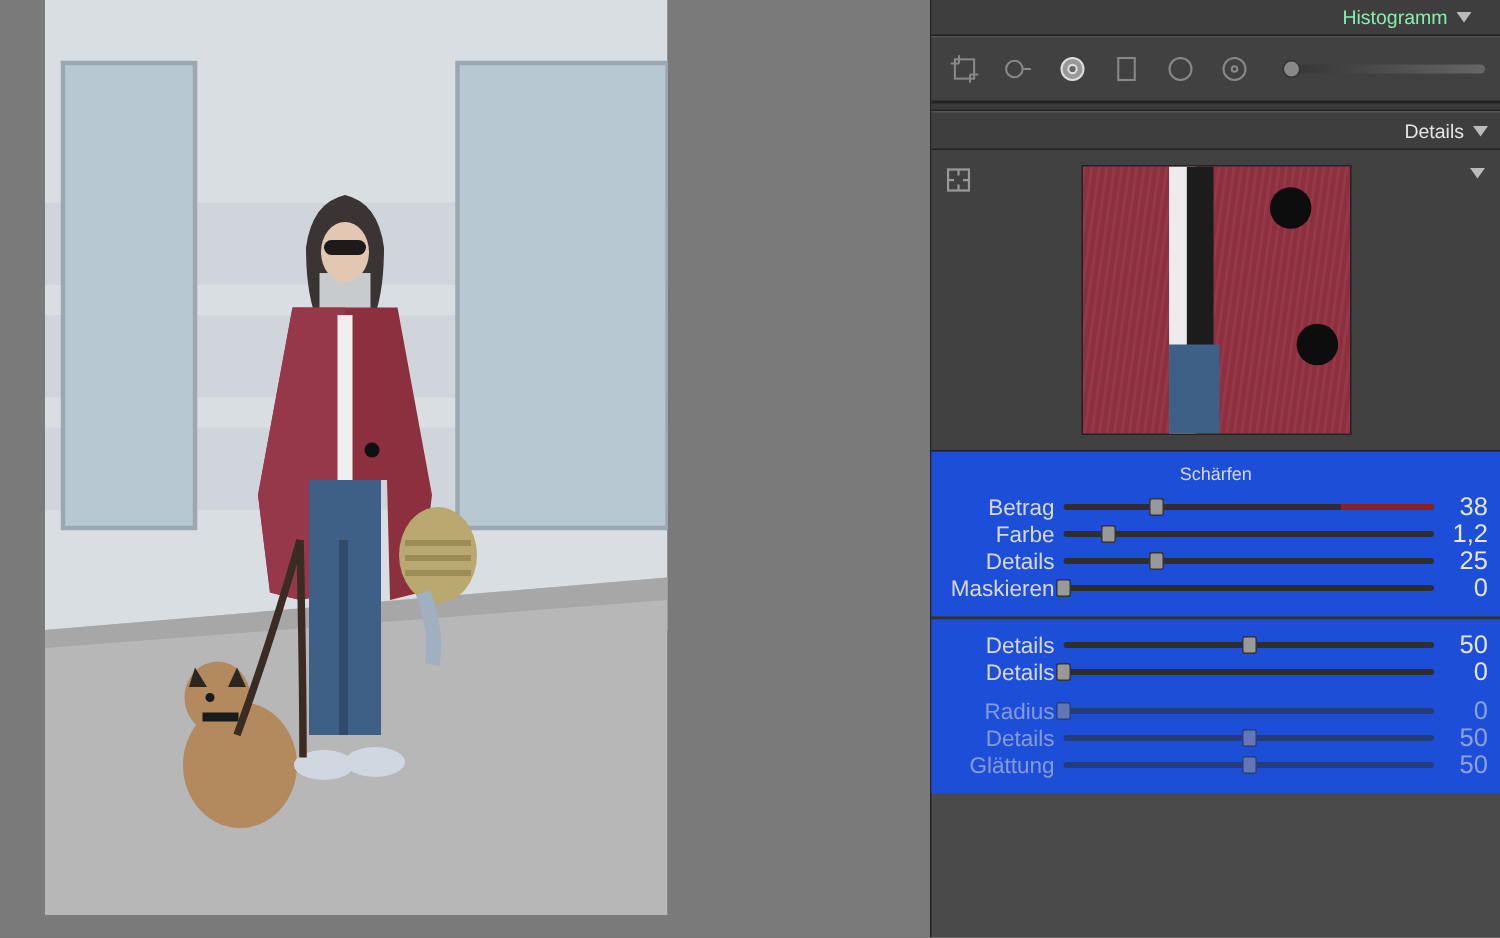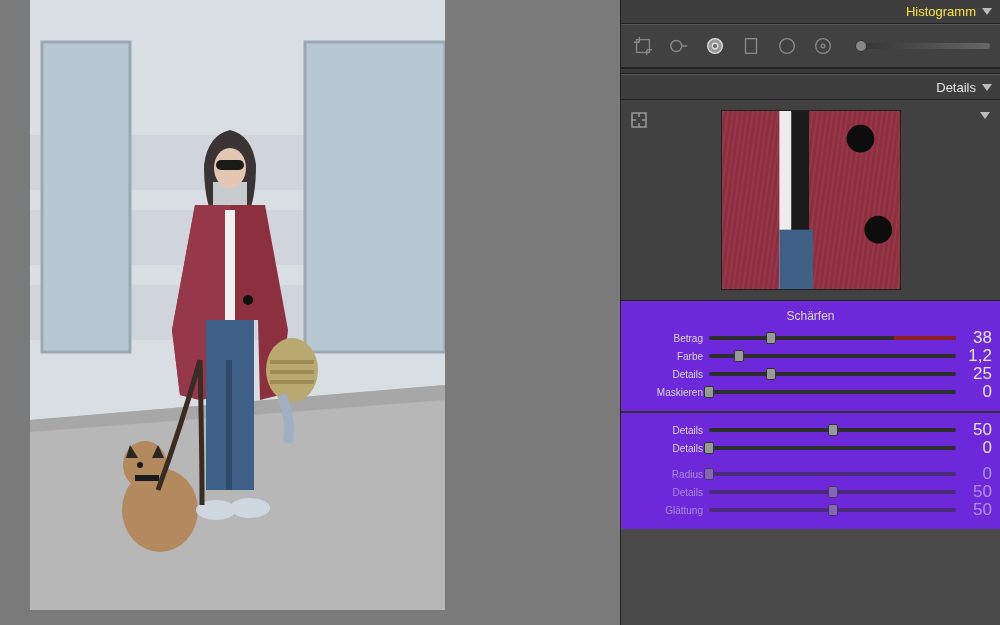--- a/index.html
+++ b/index.html
@@ -29,23 +29,23 @@
     display: flex;
     flex-direction: column;
   }
   .panel-header {
     height: 24px;
     background: #3e3e3e;
     border-bottom: 1px solid #222;
     display: flex;
     justify-content: flex-end;
     align-items: center;
-    padding: 0 8px;
+    padding: 0 19px;
     gap: 6px;
-    color: #fde047;
+    color: #86efac;
     font-size: 13px;
   }
   .tri-down {
     width: 0; height: 0;
     border-left: 5px solid transparent;
     border-right: 5px solid transparent;
     border-top: 7px solid #bbb;
   }
   .toolbar {
     height: 44px;
@@ -112,21 +112,21 @@
   }
   .preview-target svg { stroke: #999; fill: none; stroke-width: 1.5; }
   .preview-collapse {
     position: absolute; right: 10px; top: 12px;
   }
   .preview-box {
     width: 180px; height: 180px;
     border: 1px solid #222;
   }
   .group {
-    background: #6d28d9;
+    background: #1d4ed8;
     padding: 8px 8px 10px 8px;
   }
   .group + .thin-sep2 {
     height: 2px;
     background: #333;
   }
   .group-title {
     text-align: center;
     color: #d8d8d8;
     font-size: 12px;
@@ -136,21 +136,21 @@
     display: flex;
     align-items: center;
     height: 18px;
     gap: 6px;
   }
   .slider-row.disabled { opacity: 0.55; }
   .slider-label {
     width: 74px;
     text-align: right;
     color: #d8d8d8;
-    font-size: 10px;
+    font-size: 15px;
   }
   .slider-track {
     flex: 1;
     height: 4px;
     background: #2e2e2e;
     border-radius: 2px;
     position: relative;
   }
   .slider-track.red::after {
     content: "";

